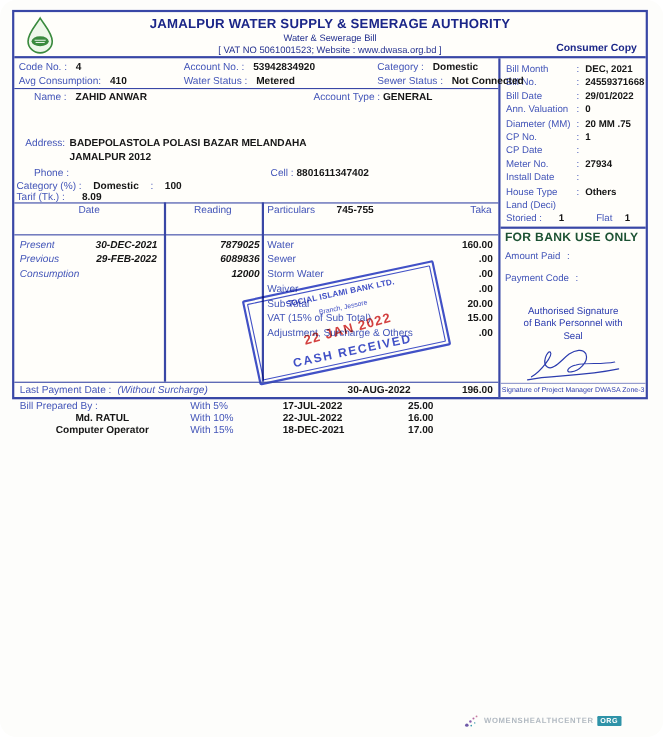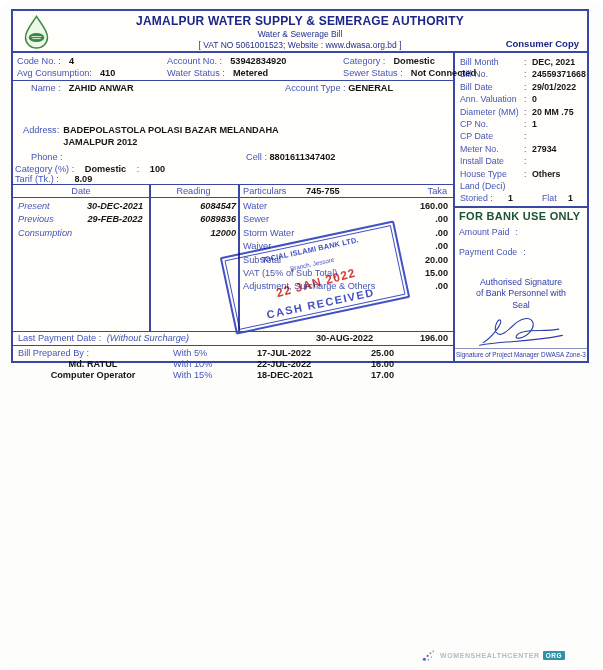--- a/index.html
+++ b/index.html
@@ -43,21 +43,21 @@
   .contact-row { position:relative; height:14px; padding:4px 0 0 18px; font-size:9.2px; }
   .cell-group { position:absolute; left:233px; top:4px; }
   .cat-row { height:13px; padding:2px 0 0 2px; font-size:9.2px; }
   .tarif-row { height:12px; padding:0 0 0 2px; font-size:9.2px; }
   .tarif-row .val { margin-left:13px; }
 
   
   .tablewrap { position:relative; }
   .vline { position:absolute; top:0; bottom:0; width:1.5px; background:#3947a6; }
   .vl1 { left:136px; } .vl2 { left:225px; }
-  .thead { position:relative; height:14px; border-top:1.5px solid #3947a6; border-bottom:1.5px solid #3947a6;
+  .thead { position:relative; height:30px; border-top:1.5px solid #3947a6; border-bottom:1.5px solid #3947a6;
            font-size:9.2px; line-height:12px; }
   .th-date { position:absolute; left:0; width:136px; text-align:center; }
   .th-reading { position:absolute; left:136px; width:89px; text-align:center; }
   .th-part { position:absolute; left:230px; }
   .th-range { position:absolute; left:293px; font-weight:bold; color:#161616; }
   .th-taka { position:absolute; right:6px; }
   .tbody { position:relative; height:133px; }
   .readings { position:absolute; left:0; top:3px; width:225px; }
   .read-row { display:grid; grid-template-columns:52px 90px 76px; height:13.4px; font-size:9.2px; padding-left:5px;font-style:italic; }
   .r-date { font-weight:bold; text-align:center; }
@@ -178,21 +178,21 @@
             <span class="th-reading lbl">Reading</span>
             <span class="th-part lbl">Particulars</span>
             <span class="th-range">745-755</span>
             <span class="th-taka lbl">Taka</span>
           </div>
           <div class="tbody">
             <div class="readings">
               <div class="read-row">
                   <span class="lbl">Present</span>
                   <span class="r-date">30-DEC-2021</span>
-                  <span class="r-val">6084547</span>
+                  <span class="r-val">7879025</span>
                 </div>
               <div class="read-row">
                   <span class="lbl">Previous</span>
                   <span class="r-date">29-FEB-2022</span>
                   <span class="r-val">6089836</span>
                 </div>
               <div class="read-row">
                   <span class="lbl">Consumption</span>
                   <span class="r-date"></span>
                   <span class="r-val">12000</span>

